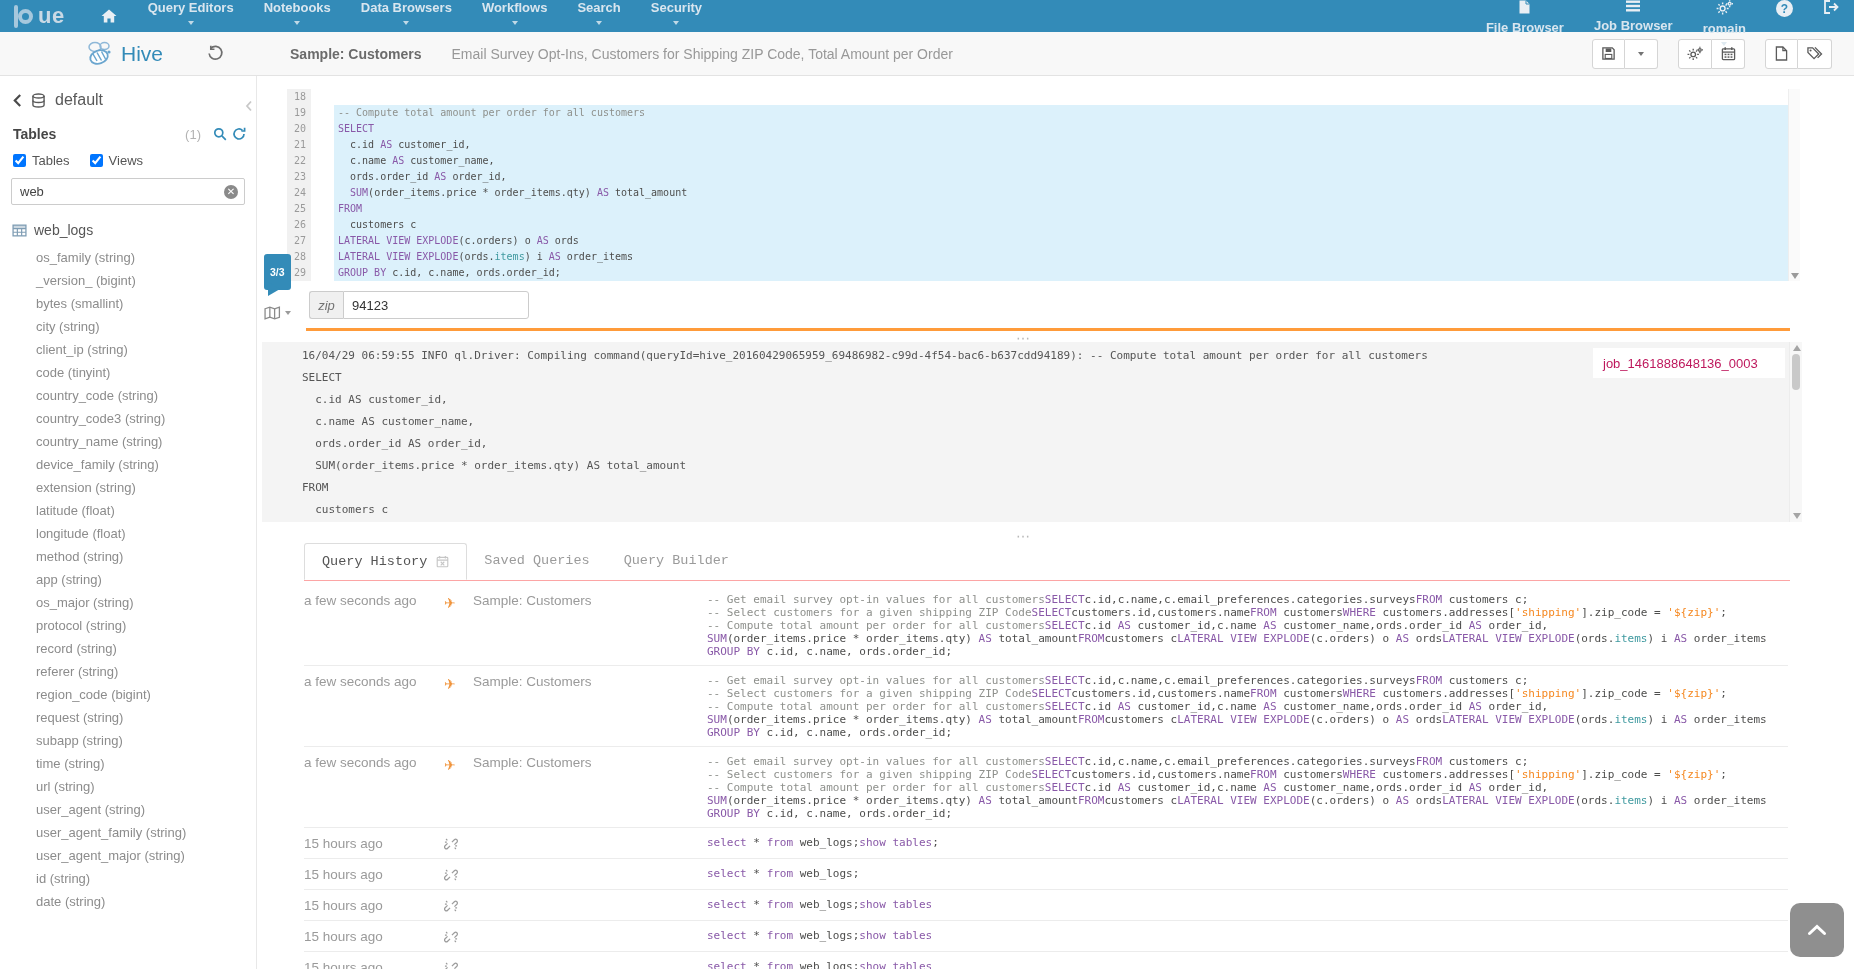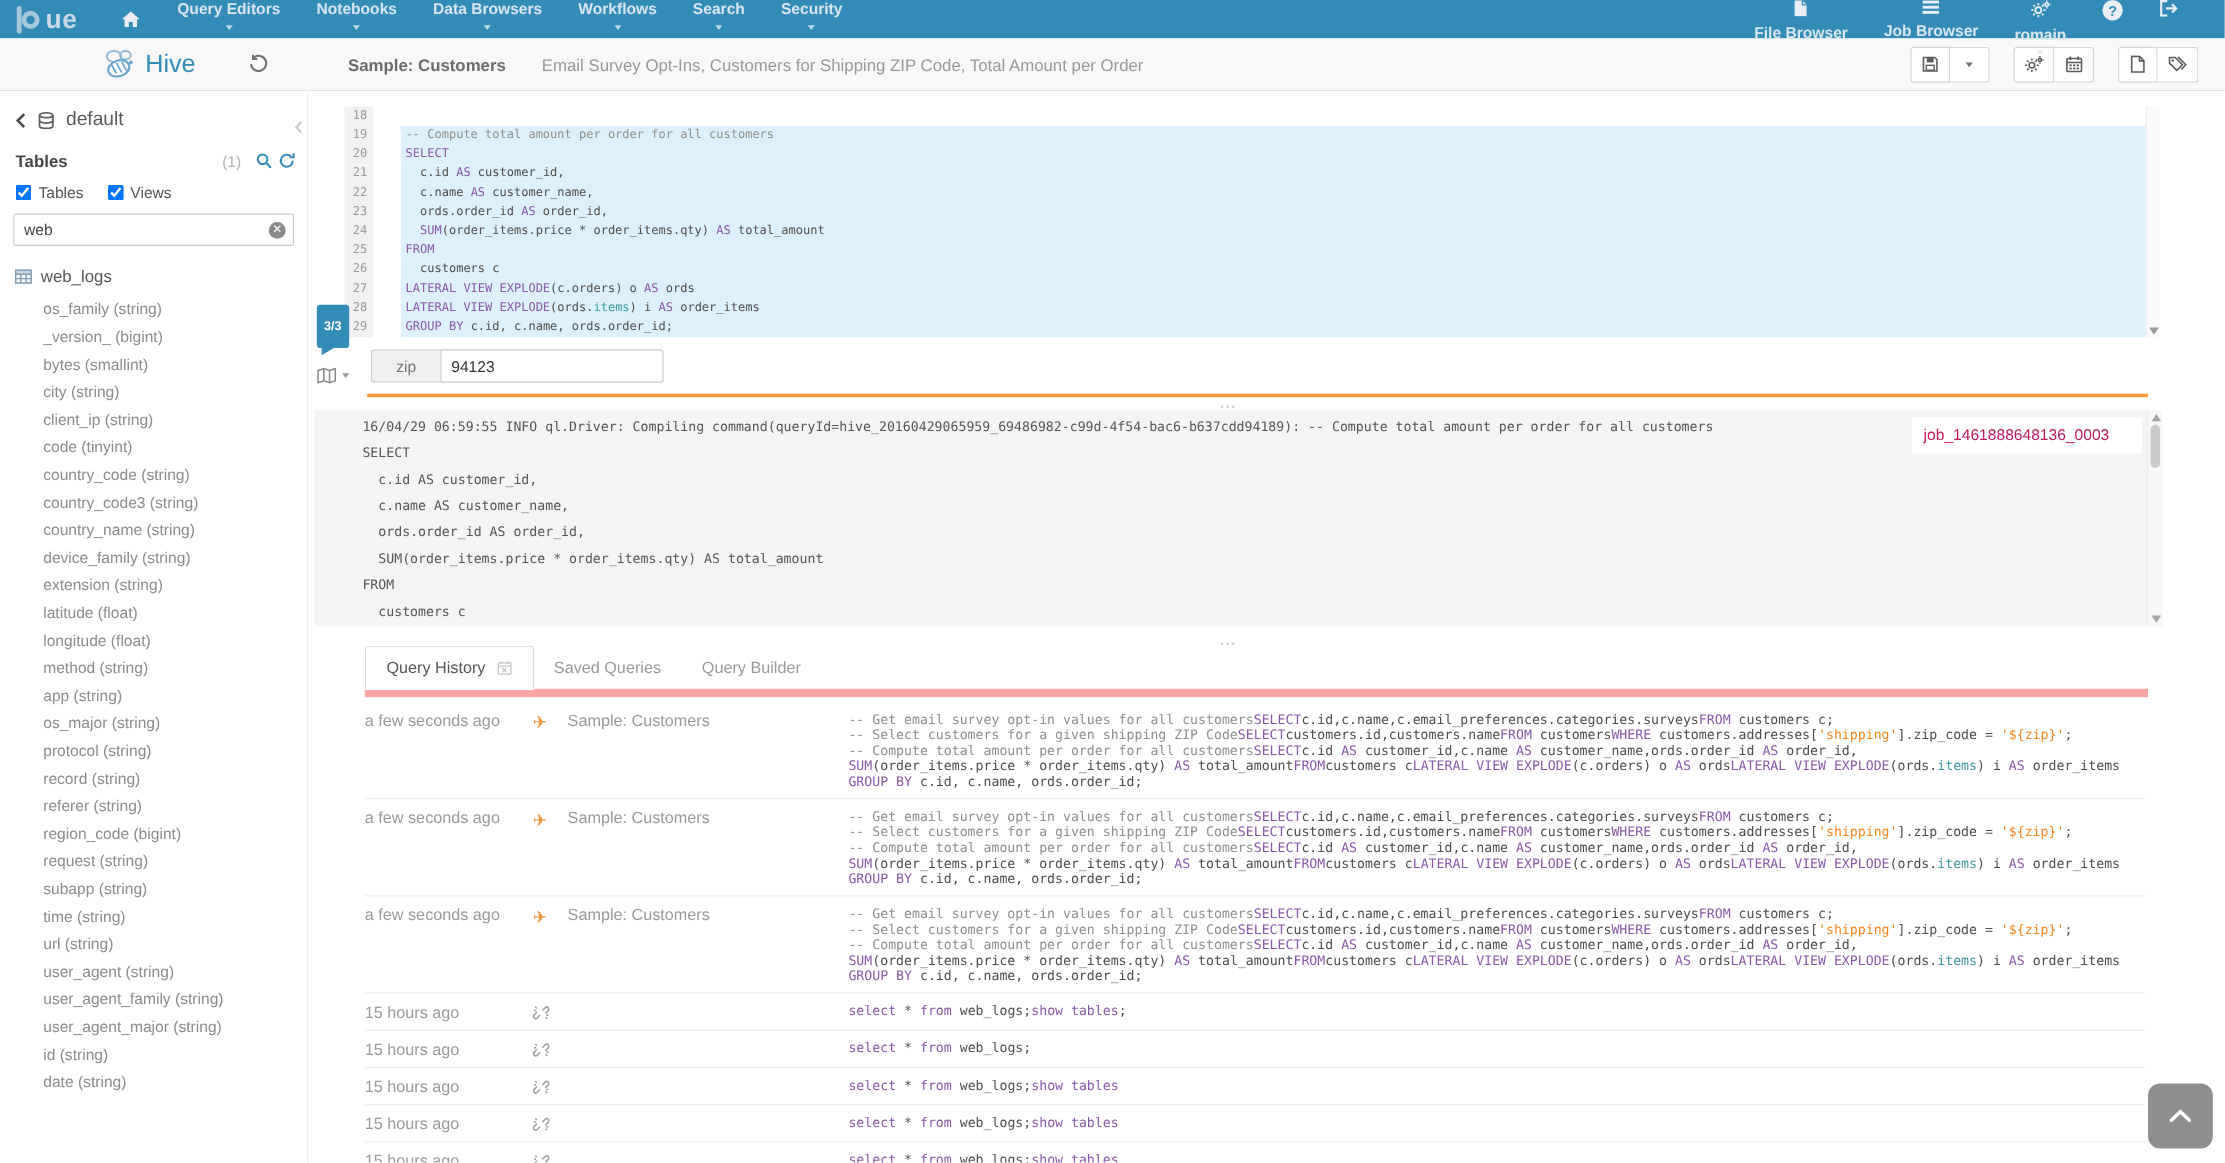--- a/index.html
+++ b/index.html
@@ -1,21 +1,21 @@
 <!DOCTYPE html>
 <html><head>
 <meta charset="utf-8">
 <style>
 * { box-sizing:border-box; margin:0; padding:0; }
 html,body { width:1854px; height:969px; overflow:hidden; }
 body { font-family:"Liberation Sans",sans-serif; background:#fff; color:#333; position:relative; }
 svg { display:block; }
 
 
-.topnav { height:32px; background:#338bb8; display:flex; align-items:center; padding:0 24px 0 18px; }
+.topnav { height:32px; background:#338bb8; display:flex; align-items:center; padding:0 0 0 18px; }
 .logo { display:flex; align-items:center; margin-right:20px; cursor:pointer; }
 .logo-ring { width:15px; height:15px; border:4px solid #a6c8dd; border-radius:50%; position:relative; }
 .logo-ring::before { content:""; position:absolute; left:-8px; top:-8px; width:4px; height:23px; background:#a6c8dd; border-radius:2px; }
 .logo-text { font-size:22px; font-weight:bold; color:#c9d9e5; margin-left:5px; letter-spacing:.5px; line-height:1; }
 .nav-home { padding:0 16px; display:flex; align-items:center; height:32px; }
 .nav-item { color:#d9e6ef; font-weight:bold; font-size:13px; padding:0 15px; height:32px; display:flex; align-items:center; gap:6px; cursor:pointer; white-space:nowrap;flex-direction:column; }
 .tri-down { width:0; height:0; border-left:3.5px solid transparent; border-right:3.5px solid transparent; border-top:4.5px solid currentColor; opacity:.85; }
 .topnav-right { margin-left:auto; display:flex; align-items:center; }
 .help-circle { width:17px; height:17px; border-radius:50%; background:#e9eff4; color:#338bb8; font-weight:bold; font-size:12px; display:flex; align-items:center; justify-content:center; }
 
@@ -61,38 +61,38 @@
 .gutter { width:24px; background:#f1f1f1; color:#9a9a9a; text-align:right; padding-right:5px; flex-shrink:0; }
 .code { flex:1; padding-left:4px; color:#3c3c3c; }
 .code.hl { background:#dcf1fb; }
 .tk-k { color:#8959a8; } .tk-c { color:#8e908c; } .tk-d { color:#4d4d4c; } .tk-t { color:#3e999f; } .tk-s { color:#f5871f; }
 .ed-scroll { position:absolute; right:54px; top:13px; width:12px; height:192px; background:#fafafa; border-left:1px solid #eee; }
 .ed-scroll .arr { position:absolute; bottom:2px; left:2px; width:0; height:0; border-left:4px solid transparent; border-right:4px solid transparent; border-top:6px solid #9a9a9a; cursor:pointer; }
 .exec-badge { position:absolute; left:7px; top:178px; background:#338bb8; color:#fff; font-size:10.5px; font-weight:bold; padding:12px 6px; border-radius:3px; }
 .play-btn { position:absolute; left:11px; top:206px; width:0; height:0; border-top:7px solid transparent; border-bottom:7px solid transparent; border-left:12px solid #338bb8; cursor:pointer; }
 .map-btn { position:absolute; left:7px; top:230px; color:#8a8a8a; display:flex; align-items:center; gap:4px; cursor:pointer; }
 .var-row { position:absolute; left:52px; top:215px; display:flex; height:28px; }
-.var-label { width:58px; background:#f0f0f0; border:1px solid #ccc; border-right:none; color:#737373; font-size:13px; display:flex; align-items:center; justify-content:center; border-radius:3px 0 0 3px; }
+.var-label { width:34px; background:#f0f0f0; border:1px solid #ccc; border-right:none; color:#737373; font-size:13px; display:flex; align-items:center; justify-content:center; border-radius:3px 0 0 3px;font-style:italic; }
 .var-input { width:186px; border:1px solid #ccc; font-size:13px; padding:0 8px; color:#333; border-radius:0 3px 3px 0; font-family:inherit; outline:none; }
 .progress { position:absolute; left:49px; right:64px; top:252px; height:3px; background:#ff9b3a; }
 .drag-handle { position:absolute; left:0; right:64px; text-align:center; color:#b8b8b8; font-size:14px; height:12px; line-height:9px; letter-spacing:1px; cursor:row-resize; }
 
 
 .log-panel { position:absolute; left:5px; right:52px; top:266px; height:180px; background:#f4f4f4; }
 .log-lines { position:absolute; left:40px; top:3px; right:262px; bottom:0; overflow:hidden; font-family:"DejaVu Sans Mono",monospace; font-size:11px; line-height:22px; color:#555; white-space:pre; }
 .jobs-col { position:absolute; top:0; bottom:0; right:15px; width:196px; }
 .job-box { margin:6px 2px; background:#fff; padding:6px 10px; }
 .job-box a { color:#be185d; font-size:13px; text-decoration:none; cursor:pointer; }
 .log-scroll { position:absolute; right:0; top:0; bottom:0; width:13px; background:#f7f7f7; border-left:1px solid #ececec; }
 .log-scroll .up { position:absolute; top:3px; left:2.5px; width:0; height:0; border-left:4px solid transparent; border-right:4px solid transparent; border-bottom:6px solid #a5a5a5; cursor:pointer; }
 .log-scroll .down { position:absolute; bottom:3px; left:2.5px; width:0; height:0; border-left:4px solid transparent; border-right:4px solid transparent; border-top:6px solid #a5a5a5; cursor:pointer; }
 .log-scroll .thumb { position:absolute; top:12px; left:2px; width:8px; height:36px; background:#c9c9c9; border-radius:4px; cursor:grab; }
 
 
-.tabs { position:absolute; left:47px; right:64px; top:467px; height:38px; border-bottom:7px solid #fca5a5; display:flex; align-items:flex-end; }
+.tabs { position:absolute; left:47px; right:64px; top:467px; height:38px; border-bottom:1px solid #fca5a5; display:flex; align-items:flex-start;font-family:Liberation Mono, monospace; }
 .tab { padding:10px 17px; font-size:13.5px; color:#9b9b9b; cursor:pointer; }
 .tab.active { background:#fff; border:1px solid #ddd; border-bottom:1px solid #fff; margin-bottom:-1px; color:#555; border-radius:3px 3px 0 0; display:flex; gap:9px; align-items:center; }
 .tab.active .tab-icon { color:#c6c6c6; }
 
 
 .htable { position:absolute; left:47px; right:66px; top:509px; bottom:0; overflow:hidden; }
 .h-row { display:flex; border-bottom:1px solid #ececec; padding:8px 0 7px; cursor:pointer; }
 .h-time { width:140px; color:#9a9a9a; font-size:13.5px; flex-shrink:0; }
 .h-icon { width:29px; flex-shrink:0; padding-top:1px; }
 .h-icon .plane { color:#f0943c; font-size:14px; }

